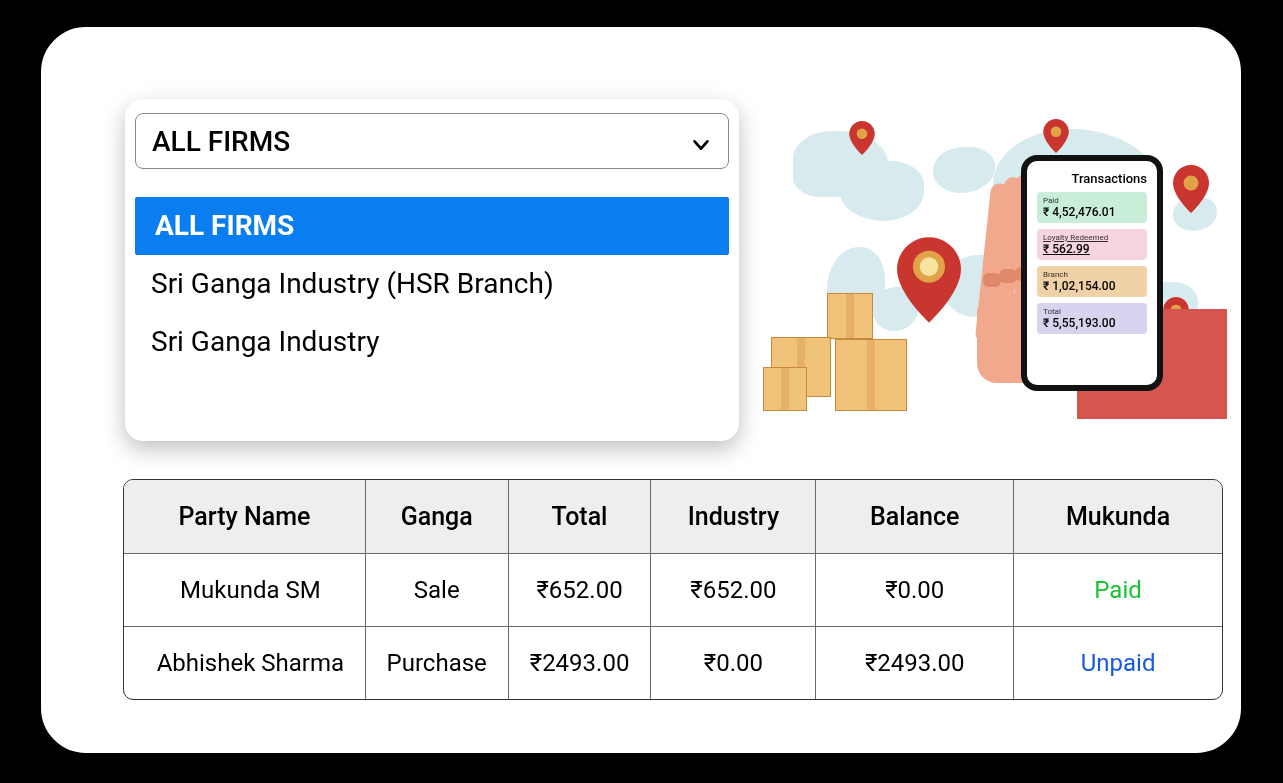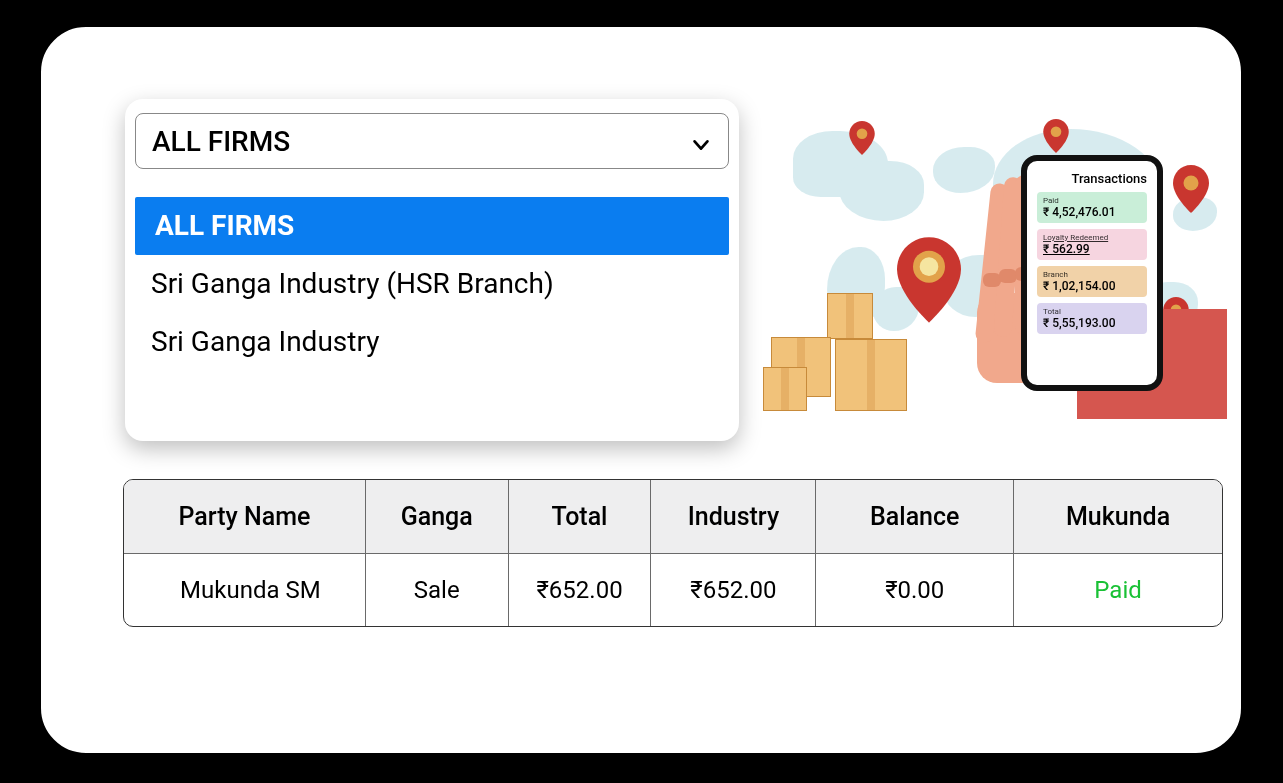--- a/index.html
+++ b/index.html
@@ -281,17 +281,25 @@
       </thead>
       <tbody>
         <tr>
           <td class="party">Mukunda SM</td>
           <td>Sale</td>
           <td>₹652.00</td>
           <td>₹652.00</td>
           <td>₹0.00</td>
           <td class="status-paid">Paid</td>
         </tr>
+        <tr>
+          <td class="party">Abhishek Sharma</td>
+          <td>Purchase</td>
+          <td>₹2493.00</td>
+          <td>₹0.00</td>
+          <td>₹2493.00</td>
+          <td class="status-unpaid">Unpaid</td>
+        </tr>
       </tbody>
     </table>
   </div>
 
 </div>
 
 </body></html>

